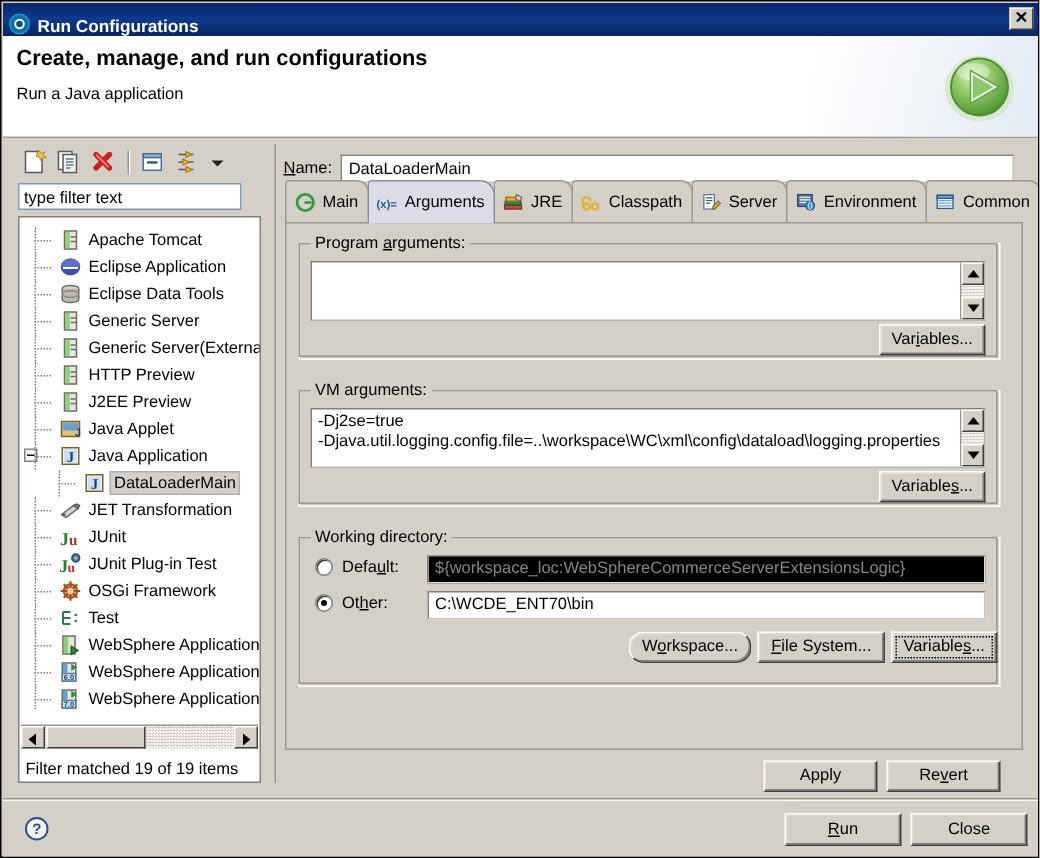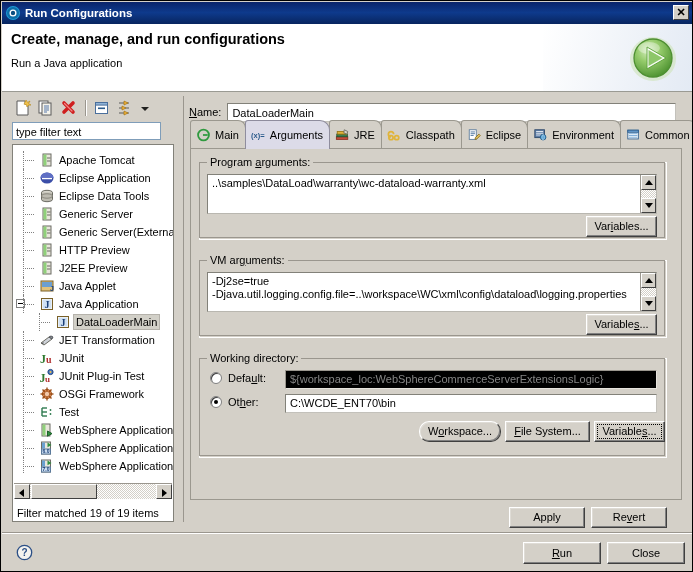--- a/index.html
+++ b/index.html
@@ -27,21 +27,21 @@
     overflow: hidden;
   }
 
   
   #titlebar {
     position: absolute;
     left: 1px; top: 1px;
     width: 691px; height: 22px;
     background: linear-gradient(to bottom, #0a246a 0%, #0e3a8c 48%, #08255f 100%);
     display: flex;
-    align-items: center;
+    align-items: flex-end;
     box-sizing: border-box;
     padding-left: 3px;
   }
   #titlebar .tb-icon {
     width: 16px; height: 16px;
     margin-right: 4px;
     flex: 0 0 auto;
     position: relative;
   }
   #titlebar .tb-title {
@@ -928,21 +928,21 @@
           <div class="tab">
             <span class="tabicon"><svg width="15" height="14" viewBox="0 0 16 16">
                 <rect x="2" y="2" width="8" height="11" fill="#ffffff" stroke="#5a7a9c"></rect>
                 <g stroke="#2b5b8c" stroke-width="0.9">
                   <line x1="3.5" y1="4.5" x2="8.5" y2="4.5"></line>
                   <line x1="3.5" y1="6.5" x2="8.5" y2="6.5"></line>
                   <line x1="3.5" y1="8.5" x2="7" y2="8.5"></line>
                 </g>
                 <path d="M9 11 l4 -4 1.6 1.6 -4 4 -2 0.4 z" fill="#e0c060" stroke="#8a6f16"></path>
               </svg></span>
-            <span>Eclipse</span>
+            <span>Server</span>
           </div>
           <div class="tab">
             <span class="tabicon"><svg width="15" height="14" viewBox="0 0 16 16">
                 <rect x="1.5" y="2" width="11" height="9" fill="#5f7fa8" stroke="#2b4566"></rect>
                 <g stroke="#ffffff" stroke-width="0.9">
                   <line x1="3" y1="4" x2="11" y2="4"></line>
                   <line x1="3" y1="6" x2="11" y2="6"></line>
                   <line x1="3" y1="8" x2="9" y2="8"></line>
                 </g>
                 <circle cx="11" cy="10.5" r="3.2" fill="#4a9ad0" stroke="#1f5a8a"></circle>
@@ -964,21 +964,20 @@
           </div>
         </div>
 
       <div id="tab-content">
 
         <div class="groupbox" style="left:8px; top:13px; width:468px; height:78px;">
           <div class="gb-inner"></div>
           <div class="gb-title">Program <u>a</u>rguments:</div>
 
           <div class="textarea-box" style="left:7px; top:11px; width:450px; height:40px;">
-            <div class="ta-text">..\samples\DataLoad\warranty\wc-dataload-warranty.xml</div>
             <div class="vscroll">
               <div class="vbtn up">
                   <span class="arr"></span>
                 </div>
               <div class="vtrack"></div>
               <div class="vbtn dn">
                   <span class="arr"></span>
                 </div>
             </div>
           </div>

